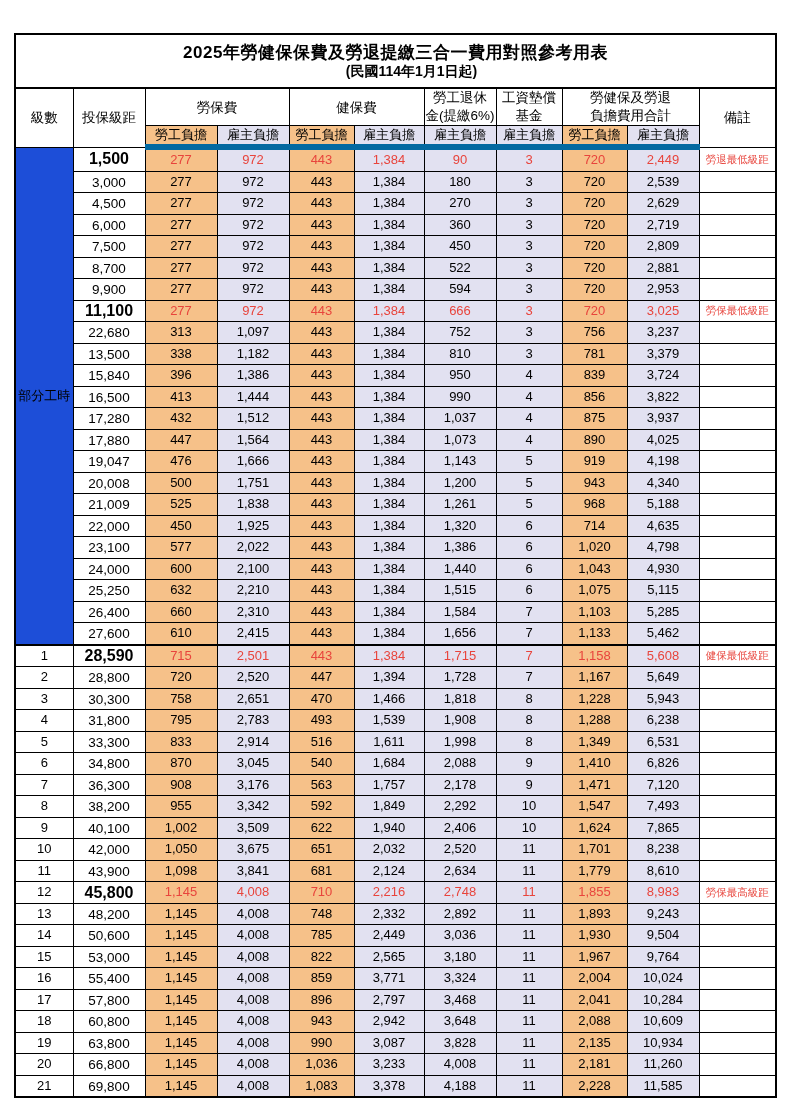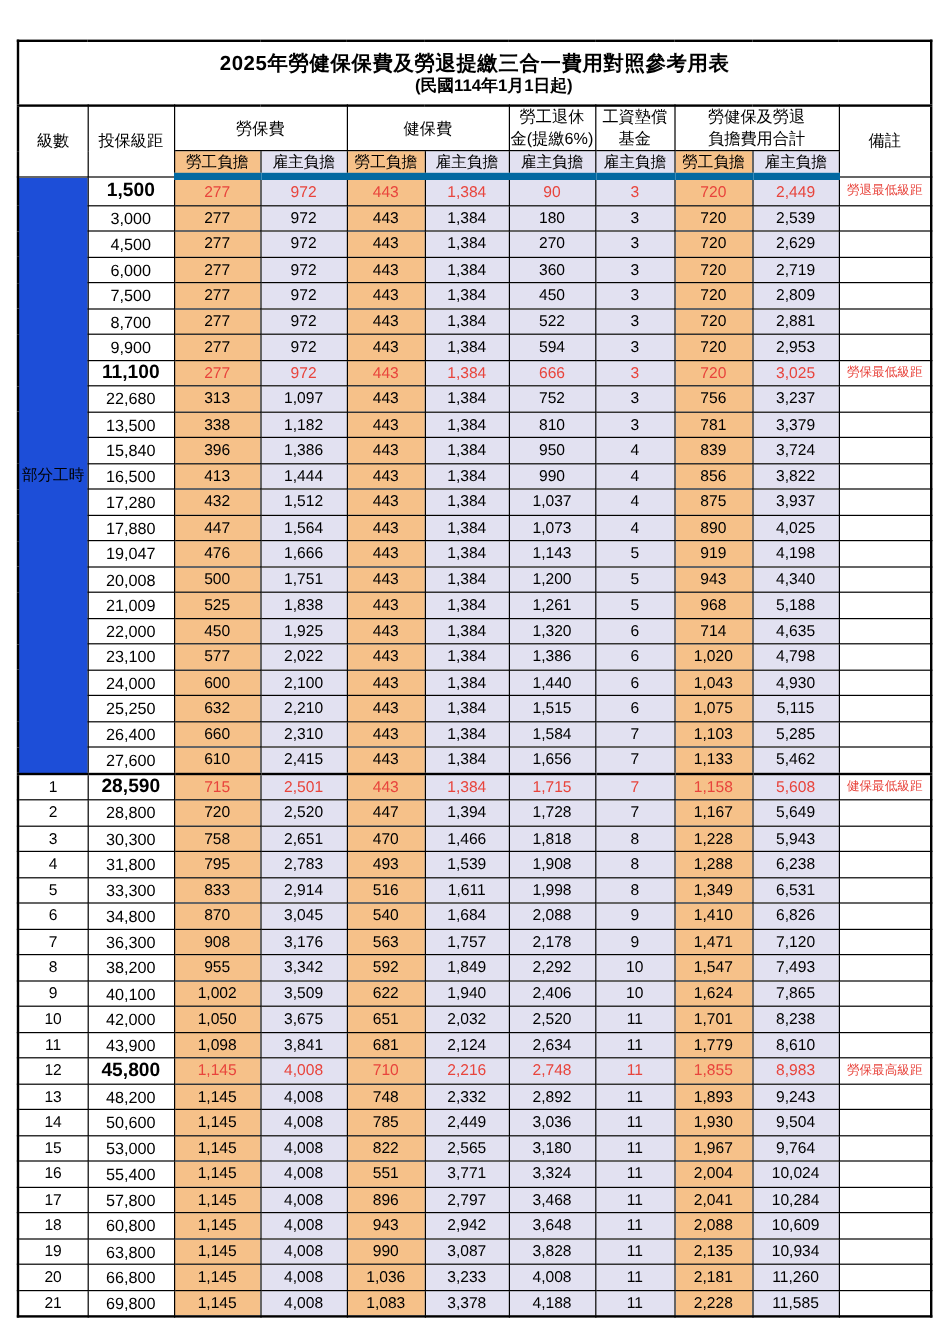--- a/index.html
+++ b/index.html
@@ -573,21 +573,21 @@
           <td class="er num">11</td>
           <td class="emp num">1,967</td>
           <td class="er num">9,764</td>
           <td class="remark"></td>
         </tr>
         <tr>
           <td class="level">16</td>
           <td class="bracket">55,400</td>
           <td class="emp num">1,145</td>
           <td class="er num">4,008</td>
-          <td class="emp num">551</td>
+          <td class="emp num">859</td>
           <td class="er num">3,771</td>
           <td class="er num">3,324</td>
           <td class="er num">11</td>
           <td class="emp num">2,004</td>
           <td class="er num">10,024</td>
           <td class="remark"></td>
         </tr>
         <tr>
           <td class="level">17</td>
           <td class="bracket">57,800</td>

